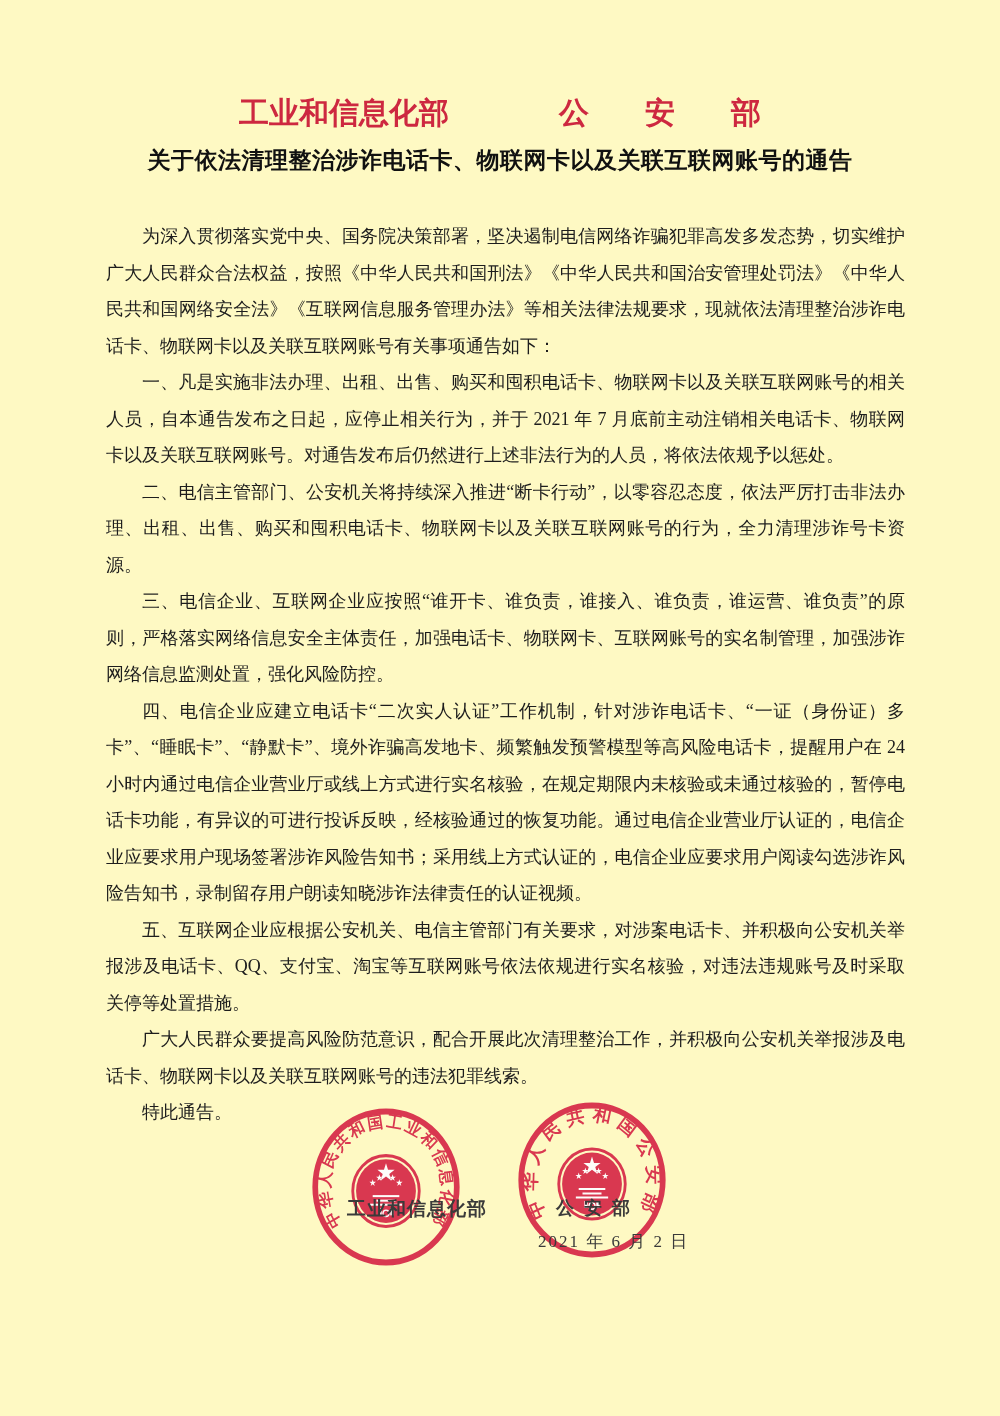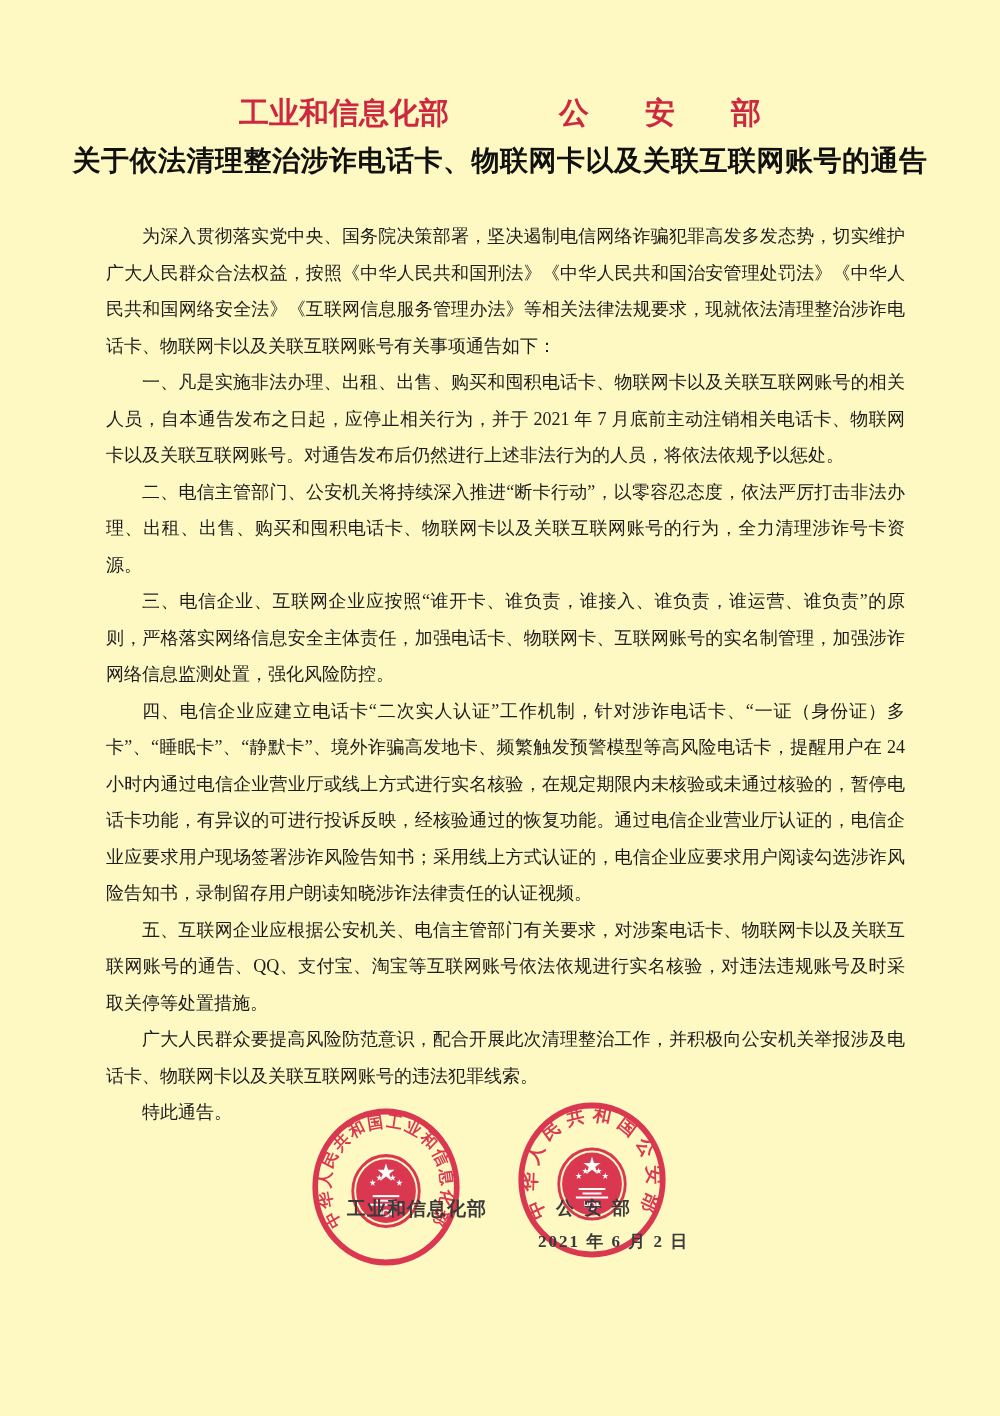--- a/index.html
+++ b/index.html
@@ -19,21 +19,21 @@
   
   .doc-header{padding-top:96px;text-align:center;}
   .ministries{
     display:flex;justify-content:center;align-items:baseline;gap:110px;
     color:#cd2840;font-weight:bold;font-size:30px;line-height:34px;
   }
   .ministry{white-space:nowrap;}
   .ministry.spaced{letter-spacing:56px;margin-right:-56px;}
   .doc-title{
     margin:16px 0 9px 0;
-    font-size:28px;line-height:30px;font-weight:bold;color:#111;
+    font-size:23px;line-height:30px;font-weight:bold;color:#111;
     letter-spacing:.5px;
   }
   
   .doc-body{
     margin-top:42px;
     padding:0 95px;
     font-size:18px;line-height:36.5px;
     text-align:justify;
     color:#1d1d1d;
     margin-left:11px;
@@ -51,21 +51,21 @@
     font-weight:bold;fill:#d93850;
   }
   .sig{
     position:absolute;color:#3a3a3a;
     font-weight:bold;white-space:nowrap;
   }
   .sig-miit{left:347px;top:1196px;font-size:19px;letter-spacing:1px;}
   .sig-mps{left:556px;top:1196px;font-size:18px;letter-spacing:10px;}
   .seal-date{
     position:absolute;left:538px;top:1230px;
-    color:#3a3a3a;font-size:17px;font-weight:bold;letter-spacing:2px;white-space:nowrap;
+    color:#3a3a3a;font-size:17px;font-weight:normal;letter-spacing:2px;white-space:nowrap;
   }
 </style>
 </head>
 <body>
 
 <div class="page">
 
   <header class="doc-header">
     <div class="ministries">
       <span class="ministry">工业和信息化部</span>
@@ -73,21 +73,21 @@
     </div>
     <h1 class="doc-title">关于依法清理整治涉诈电话卡、物联网卡以及关联互联网账号的通告</h1>
   </header>
 
   <main class="doc-body">
     <p>为深入贯彻落实党中央、国务院决策部署，坚决遏制电信网络诈骗犯罪高发多发态势，切实维护广大人民群众合法权益，按照《中华人民共和国刑法》《中华人民共和国治安管理处罚法》《中华人民共和国网络安全法》《互联网信息服务管理办法》等相关法律法规要求，现就依法清理整治涉诈电话卡、物联网卡以及关联互联网账号有关事项通告如下：</p>
     <p>一、凡是实施非法办理、出租、出售、购买和囤积电话卡、物联网卡以及关联互联网账号的相关人员，自本通告发布之日起，应停止相关行为，并于 2021 年 7 月底前主动注销相关电话卡、物联网卡以及关联互联网账号。对通告发布后仍然进行上述非法行为的人员，将依法依规予以惩处。</p>
     <p>二、电信主管部门、公安机关将持续深入推进“断卡行动”，以零容忍态度，依法严厉打击非法办理、出租、出售、购买和囤积电话卡、物联网卡以及关联互联网账号的行为，全力清理涉诈号卡资源。</p>
     <p>三、电信企业、互联网企业应按照“谁开卡、谁负责，谁接入、谁负责，谁运营、谁负责”的原则，严格落实网络信息安全主体责任，加强电话卡、物联网卡、互联网账号的实名制管理，加强涉诈网络信息监测处置，强化风险防控。</p>
     <p>四、电信企业应建立电话卡“二次实人认证”工作机制，针对涉诈电话卡、“一证（身份证）多卡”、“睡眠卡”、“静默卡”、境外诈骗高发地卡、频繁触发预警模型等高风险电话卡，提醒用户在 24 小时内通过电信企业营业厅或线上方式进行实名核验，在规定期限内未核验或未通过核验的，暂停电话卡功能，有异议的可进行投诉反映，经核验通过的恢复功能。通过电信企业营业厅认证的，电信企业应要求用户现场签署涉诈风险告知书；采用线上方式认证的，电信企业应要求用户阅读勾选涉诈风险告知书，录制留存用户朗读知晓涉诈法律责任的认证视频。</p>
-    <p>五、互联网企业应根据公安机关、电信主管部门有关要求，对涉案电话卡、物联网卡以及关联互联网账号的通告、QQ、支付宝、淘宝等互联网账号依法依规进行实名核验，对违法违规账号及时采取关停等处置措施。</p>
+    <p>五、互联网企业应根据公安机关、电信主管部门有关要求，对涉案电话卡、并积极向公安机关举报涉及电话卡、QQ、支付宝、淘宝等互联网账号依法依规进行实名核验，对违法违规账号及时采取关停等处置措施。</p>
     <p>广大人民群众要提高风险防范意识，配合开展此次清理整治工作，并积极向公安机关举报涉及电话卡、物联网卡以及关联互联网账号的违法犯罪线索。</p>
     <p>特此通告。</p>
   </main>
 
   <div class="seal-area">
 
     <div class="seal miit">
       <svg viewBox="0 0 160 160" preserveAspectRatio="none">
         <defs>
           <path id="star1" d="M0,-10 L2.25,-3.09 L9.51,-3.09 L3.63,1.18 L5.88,8.09 L0,3.82 L-5.88,8.09 L-3.63,1.18 L-9.51,-3.09 L-2.25,-3.09 Z"></path>

